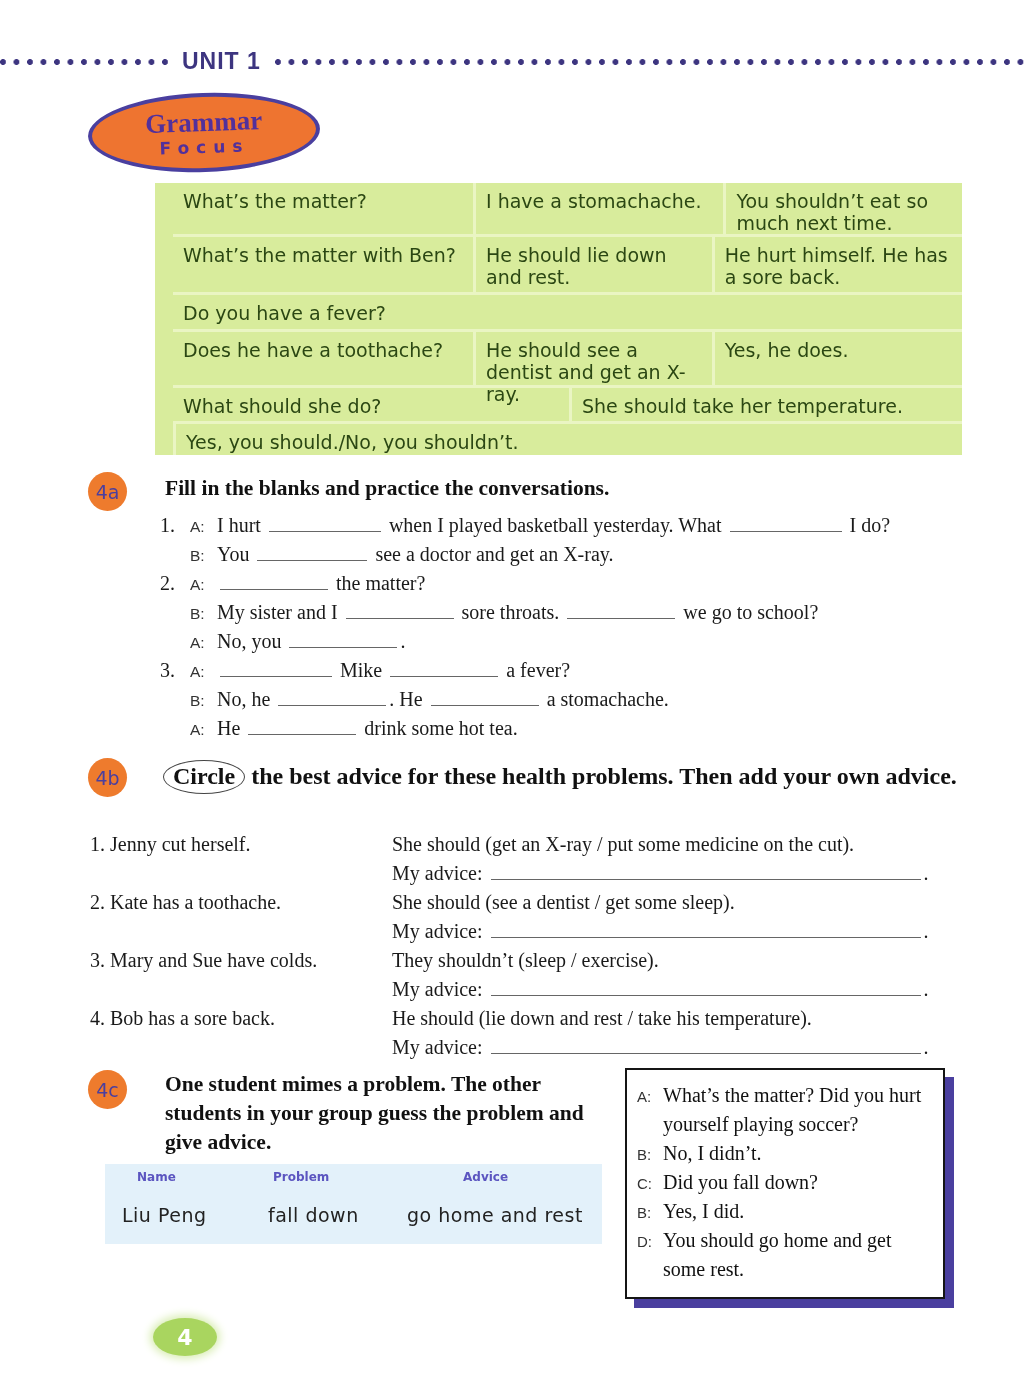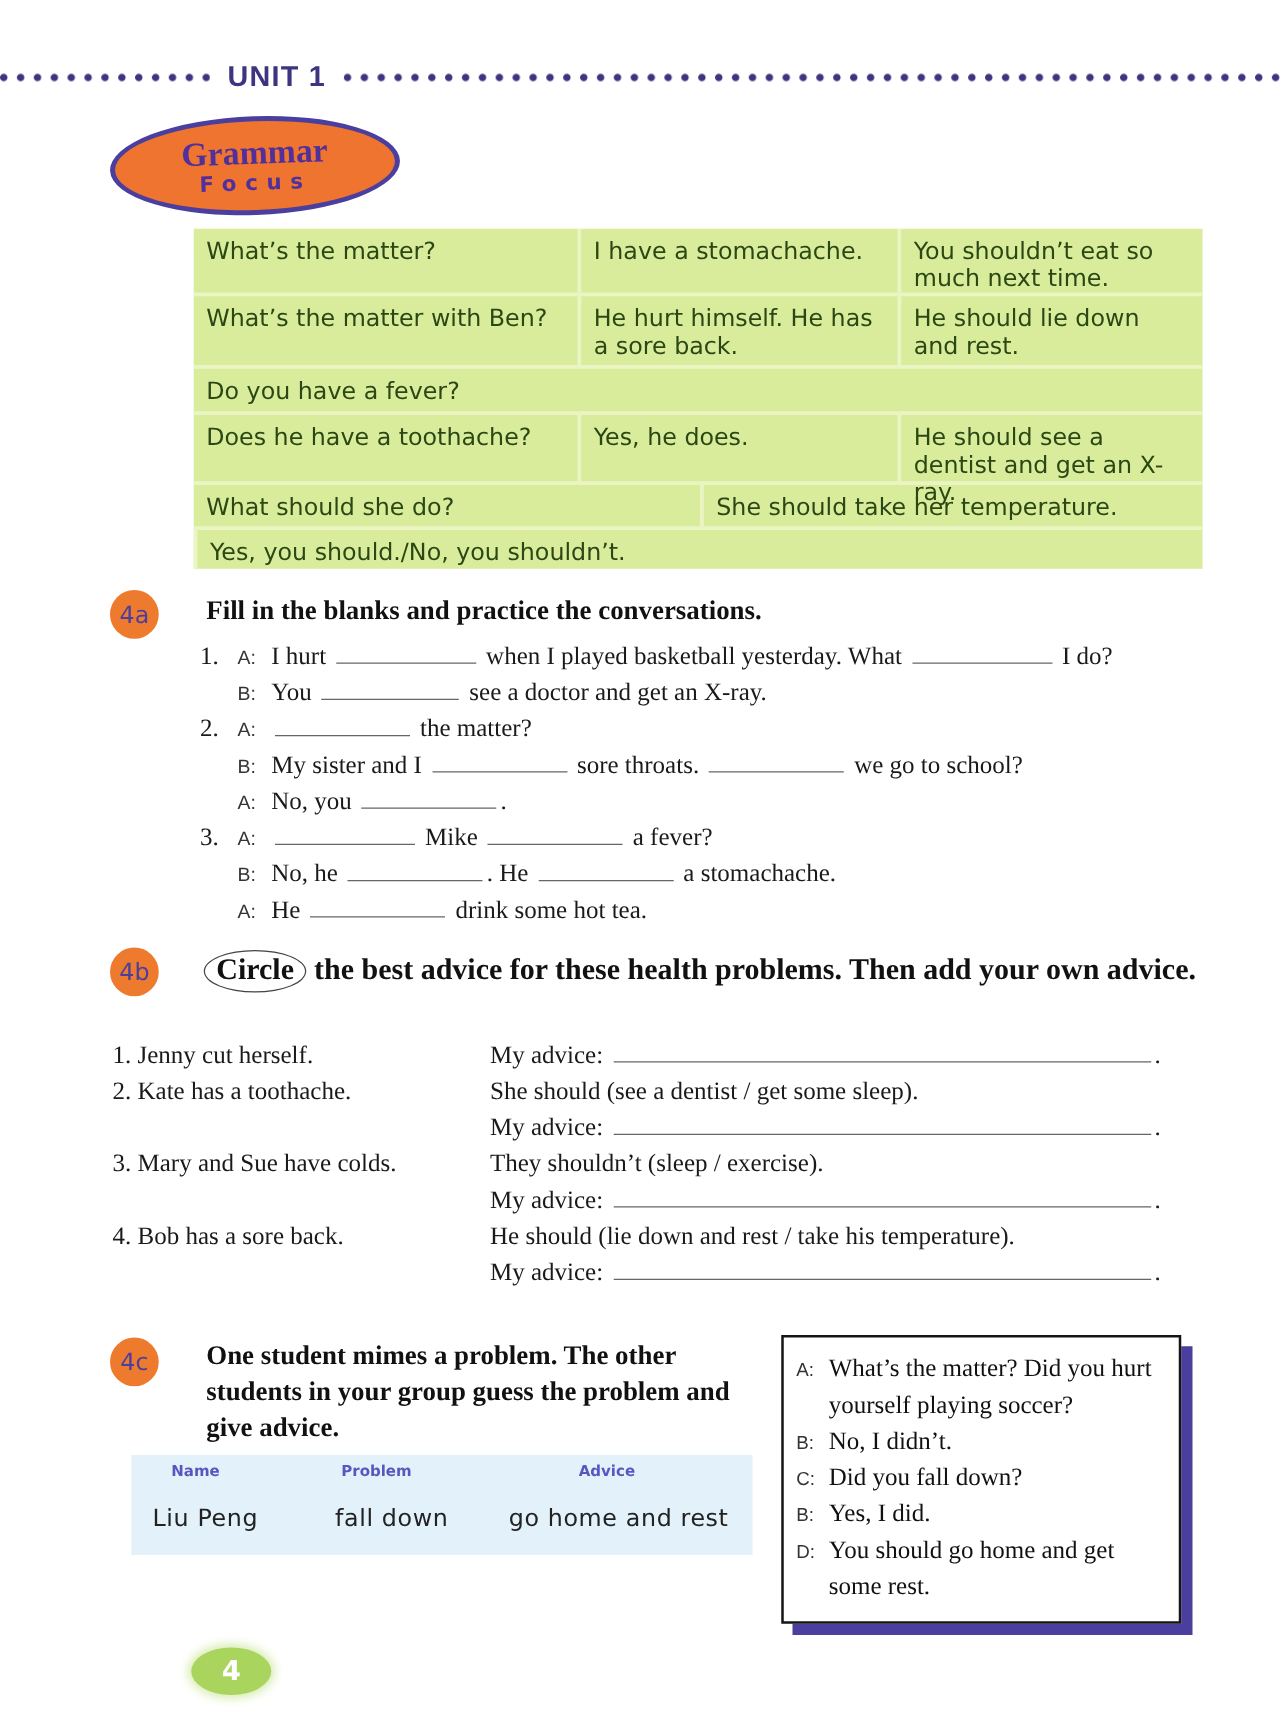--- a/index.html
+++ b/index.html
@@ -13,21 +13,21 @@
   .dots-right{flex:1;}
   .unit-label{font-family:"Liberation Sans","DejaVu Sans",sans-serif;font-weight:bold;font-size:23px;color:#3d3580;margin:0 14px;letter-spacing:1px;}
 
   
   .gf-oval{position:absolute;left:88px;top:93px;width:232px;height:79px;background:#ee7430;border:4px solid #4a3f9f;border-radius:50%;box-sizing:border-box;display:flex;flex-direction:column;align-items:center;justify-content:center;transform:rotate(-2deg);}
   .gf-line1{font-family:"Liberation Serif","DejaVu Serif",serif;font-weight:bold;font-size:27px;color:#52309b;line-height:1;}
   .gf-line2{font-family:"DejaVu Sans","Liberation Sans",sans-serif;font-weight:bold;font-size:17px;color:#52309b;letter-spacing:7px;line-height:1;margin-top:3px;}
 
   
   .gtable{position:absolute;left:155px;top:183px;width:807px;background:#d8ec9c;font-family:"DejaVu Sans","Liberation Sans",sans-serif;font-size:19px;color:#2b4713;line-height:1.16;}
-  .grow{display:flex;box-sizing:border-box;border-bottom:3px solid #eaf5c3;}
+  .grow{display:flex;box-sizing:border-box;border-bottom:3px solid #eaf5c3;margin-left:18px;}
   .grow:last-child{border-bottom:none;}
   .gcell{box-sizing:border-box;padding:7px 10px 3px 10px;}
   .vl{border-left:3px solid #eaf5c3;}
   .h1{height:54px}.h2{height:58px}.h3{height:37px}.h4{height:56px}.h5{height:36px}.h6{height:31px}
   .c1{width:307px}.c2{width:256px}.c3{width:244px}.c23{width:500px}.cA{width:405px}.cB{width:402px}
 
   
   .badge{position:absolute;width:39px;height:39px;background:#ee7b2d;border-radius:50%;display:flex;align-items:center;justify-content:center;font-family:"DejaVu Sans","Liberation Sans",sans-serif;font-weight:normal;font-size:19px;color:#4a3f9f;}
   .sec-title{position:absolute;font-weight:bold;font-size:21.5px;color:#111;}
 
@@ -77,30 +77,30 @@
   </div>
 
   <div class="gtable">
     <div class="grow h1">
       <div class="gcell c1">What’s the matter?</div>
       <div class="gcell c2 vl">I have a stomachache.</div>
       <div class="gcell c3 vl">You shouldn’t eat so much next time.</div>
     </div>
     <div class="grow h2">
       <div class="gcell c1">What’s the matter with Ben?</div>
+      <div class="gcell c3 vl">He should lie down and rest.</div>
       <div class="gcell c2 vl">He hurt himself. He has a sore back.</div>
-      <div class="gcell c3 vl">He should lie down and rest.</div>
     </div>
     <div class="grow h3">
       <div class="gcell c1">Do you have a fever?</div>
     </div>
     <div class="grow h4">
       <div class="gcell c1">Does he have a toothache?</div>
+      <div class="gcell c3 vl">He should see a dentist and get an X-ray.</div>
       <div class="gcell c2 vl">Yes, he does.</div>
-      <div class="gcell c3 vl">He should see a dentist and get an X-ray.</div>
     </div>
     <div class="grow h5">
       <div class="gcell cA">What should she do?</div>
       <div class="gcell cB vl">She should take her temperature.</div>
     </div>
     <div class="grow h6">
       <div class="gcell cB vl">Yes, you should./No, you shouldn’t.</div>
     </div>
   </div>
 
@@ -148,20 +148,21 @@
         <span class="txt">He <span class="blank" style="width: 108px;"></span> drink some hot tea.</span>
       </div>
     </div>
 
   <div class="badge" style="left:88px;top:758px;">4b</div>
   <div class="s4b-title"><span class="circled">Circle</span><span> the best advice for these health problems. Then add your own advice.</span></div>
   <div class="advice-items">
       <div class="advice-item">
         <div class="prob">1. Jenny cut herself.</div>
         <div class="adv">
+          <div>She should (get an X-ray / put some medicine on the cut).</div>
           <div class="myadvice">My advice: <span class="blank" style="width: 430px;"></span>.</div>
         </div>
       </div>
       <div class="advice-item">
         <div class="prob">2. Kate has a toothache.</div>
         <div class="adv">
           <div>She should (see a dentist / get some sleep).</div>
           <div class="myadvice">My advice: <span class="blank" style="width: 430px;"></span>.</div>
         </div>
       </div>

